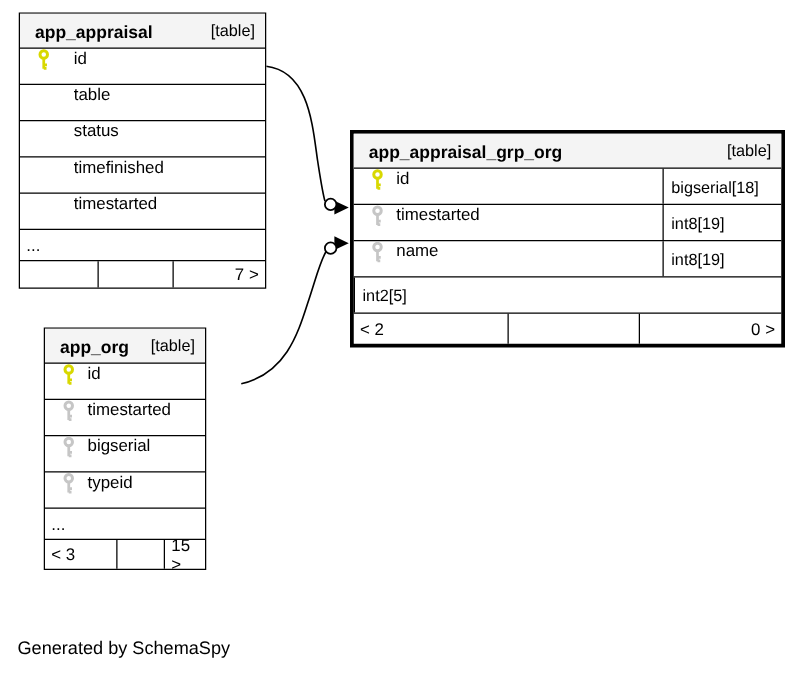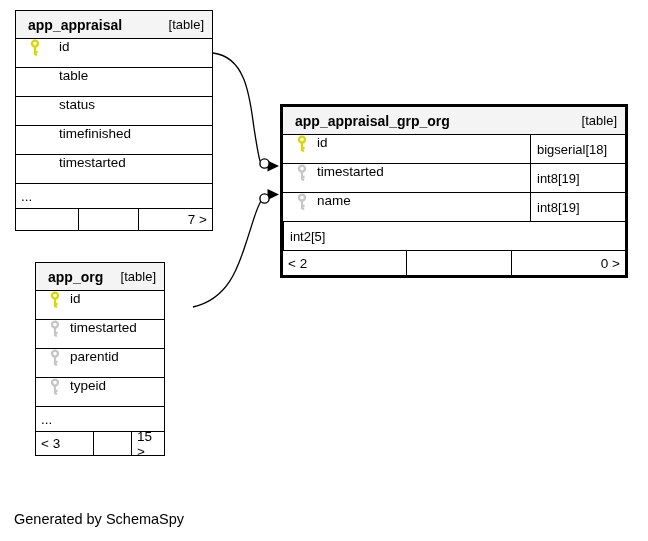--- a/index.html
+++ b/index.html
@@ -219,21 +219,21 @@
     </div>
   </div>
   <div class="trow">
     <div class="rowmain">
       <span class="keyicon">
         <svg viewBox="0 0 12 18" width="12" height="18">
             <circle cx="6" cy="4.6" r="3" fill="none" stroke="#c6c6c6" stroke-width="2.4"></circle>
             <path d="M6 7.6 V16 M6 12.8 H8.6 M6 15.6 H8.2" stroke="#c6c6c6" stroke-width="2.2" fill="none"></path>
           </svg>
       </span>
-      <span class="collabel">parentid</span>
+      <span class="collabel">bigserial</span>
     </div>
   </div>
   <div class="trow">
     <div class="rowmain">
       <span class="keyicon">
         <svg viewBox="0 0 12 18" width="12" height="18">
             <circle cx="6" cy="4.6" r="3" fill="none" stroke="#c6c6c6" stroke-width="2.4"></circle>
             <path d="M6 7.6 V16 M6 12.8 H8.6 M6 15.6 H8.2" stroke="#c6c6c6" stroke-width="2.2" fill="none"></path>
           </svg>
       </span>

